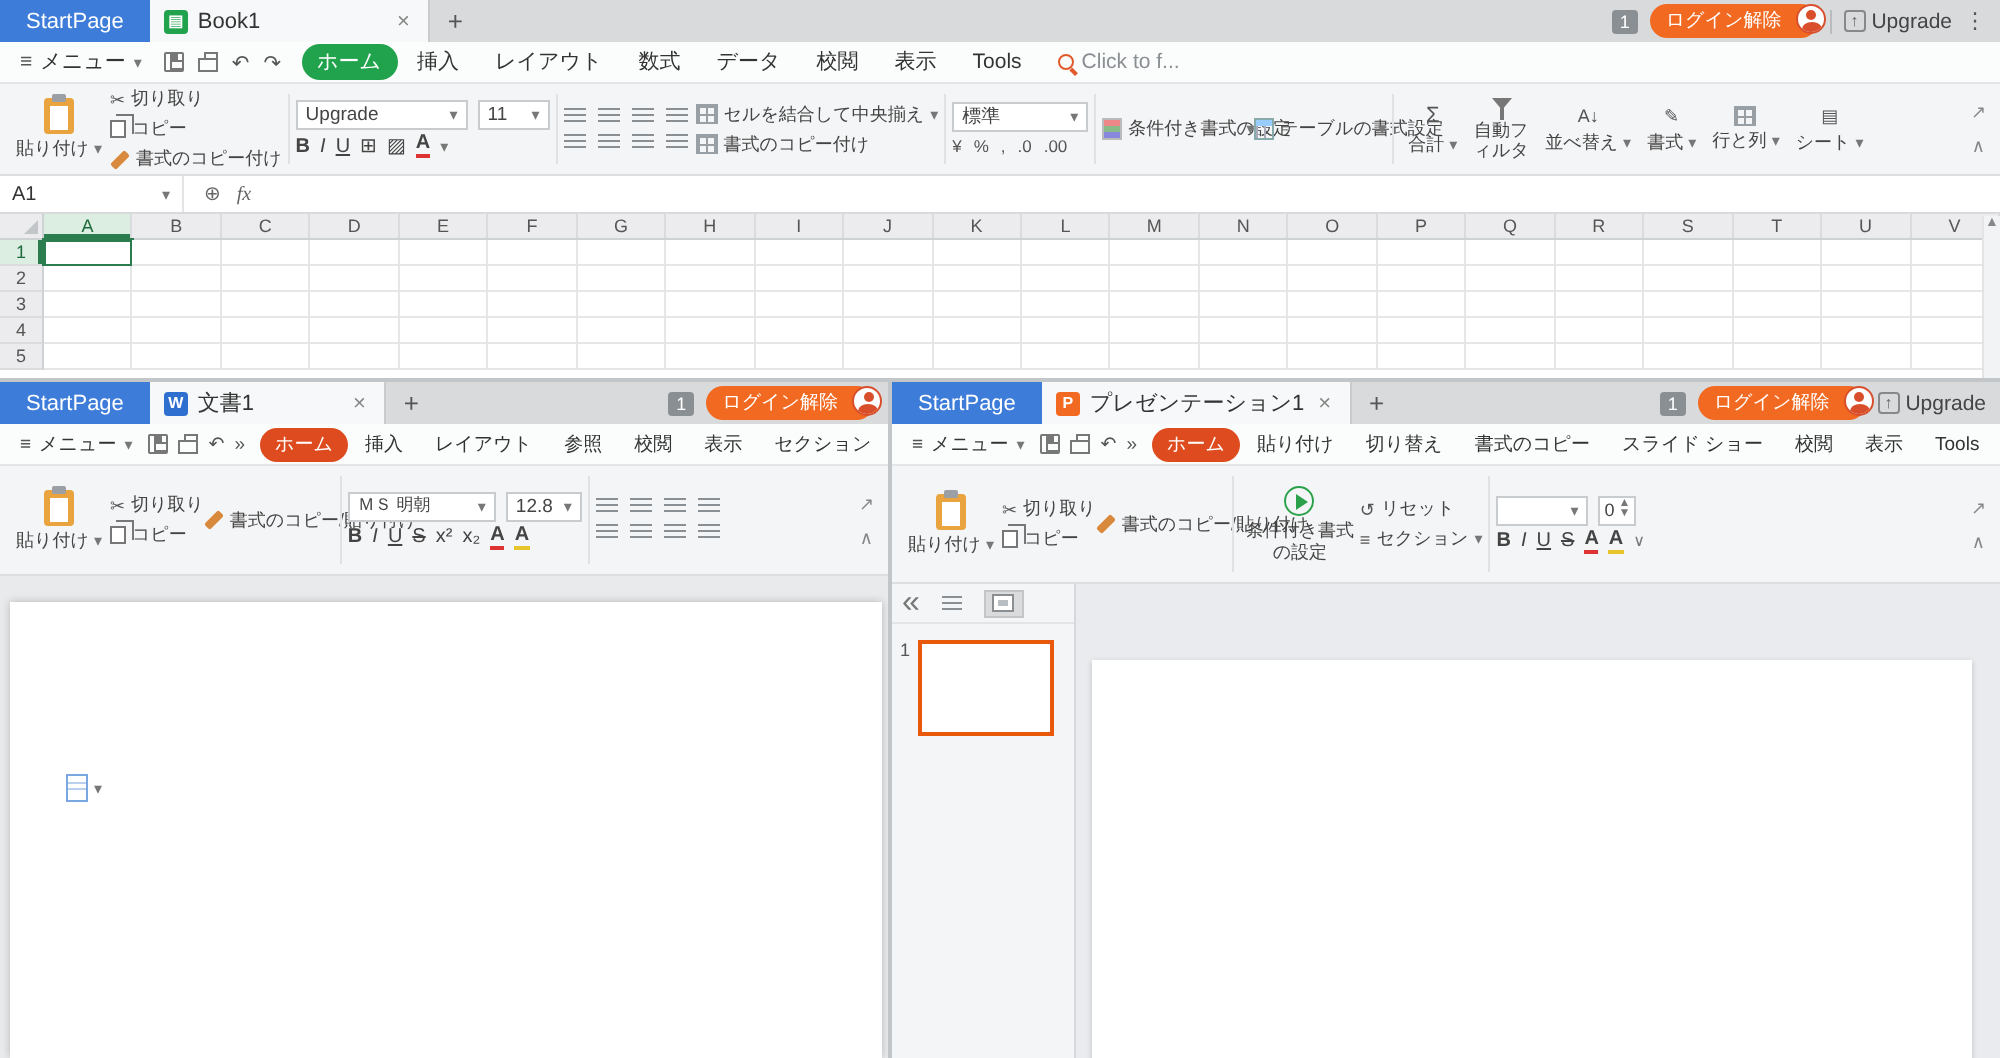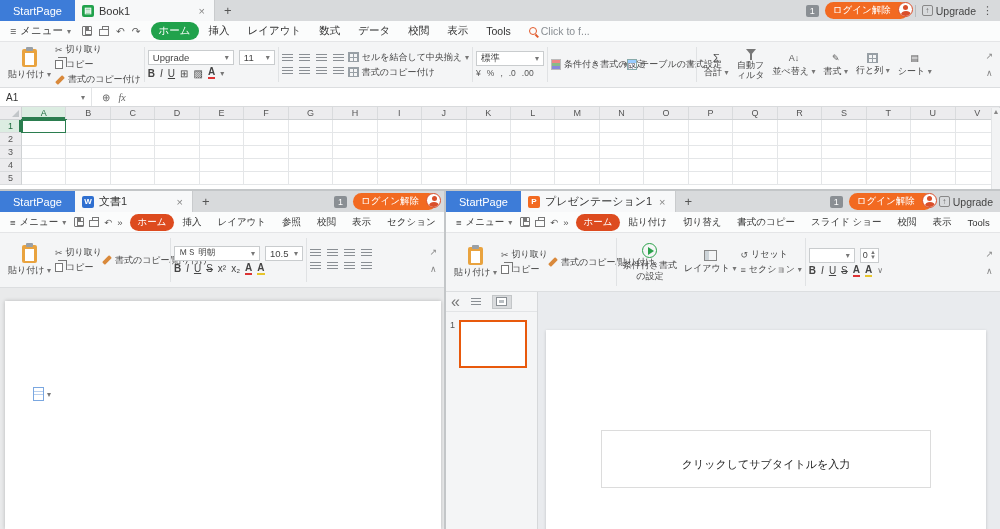--- a/index.html
+++ b/index.html
@@ -538,26 +538,26 @@
             <span>コピー</span>
           </span>
       </div>
       <div class="smbtn">
         <span class="i-brush"></span>
         <span class="two-line">書式のコピー/貼り付け</span>
       </div>
       <div class="gdiv"></div>
       <div class="stack">
         <span class="btnrow">
-          <span class="combo" style="width:86px;font-size:8.5px">
+          <span class="combo" style="width:74px;font-size:8.5px">
               <span>ＭＳ 明朝</span>
               <span class="caret">▾</span>
             </span>
           <span class="combo" style="width:38px">
-              <span>10.5</span>
+              <span>12.8</span>
               <span class="caret">▾</span>
             </span>
         </span>
         <span class="btnrow">
           <span class="fmt-ic b">B</span>
           <span class="fmt-ic i">I</span>
           <span class="fmt-ic u">U</span>
           <span class="fmt-ic s">S</span>
           <span class="fmt-ic">x²</span>
           <span class="fmt-ic">x₂</span>
@@ -656,24 +656,20 @@
       </div>
       <div class="smbtn">
         <span class="i-brush"></span>
         <span class="two-line">書式のコピー/貼り付け</span>
       </div>
       <div class="gdiv"></div>
       <div class="bigbtn" style="width:60px">
         <span class="i-play"></span>
         <span class="two-line" style="width:56px">条件付き書式の設定</span>
       </div>
-      <div class="bigbtn">
-        <span class="i-layout"></span>
-        <span class="nowrap"><span>レイアウト</span> <span class="caret">▾</span></span>
-      </div>
       <div class="stack">
         <span class="smbtn">
             <span class="glyph">↺</span>
             <span>リセット</span>
           </span>
         <span class="smbtn">
             <span class="glyph">≡</span>
             <span>セクション</span>
             <span class="caret">▾</span>
           </span>
@@ -720,21 +716,18 @@
               <span class="i-slides"></span>
             </span>
         </div>
         <div class="tp-item">
           <span>1</span>
           <span class="thumb"></span>
         </div>
       </div>
       <div class="slide-stage">
         <div class="slide">
-          <div class="ph-sub">
-            <span class="t">クリックしてサブタイトルを入力</span>
-          </div>
         </div>
       </div>
     </div>
   </section>
 
 </div>
 
 </body></html>

